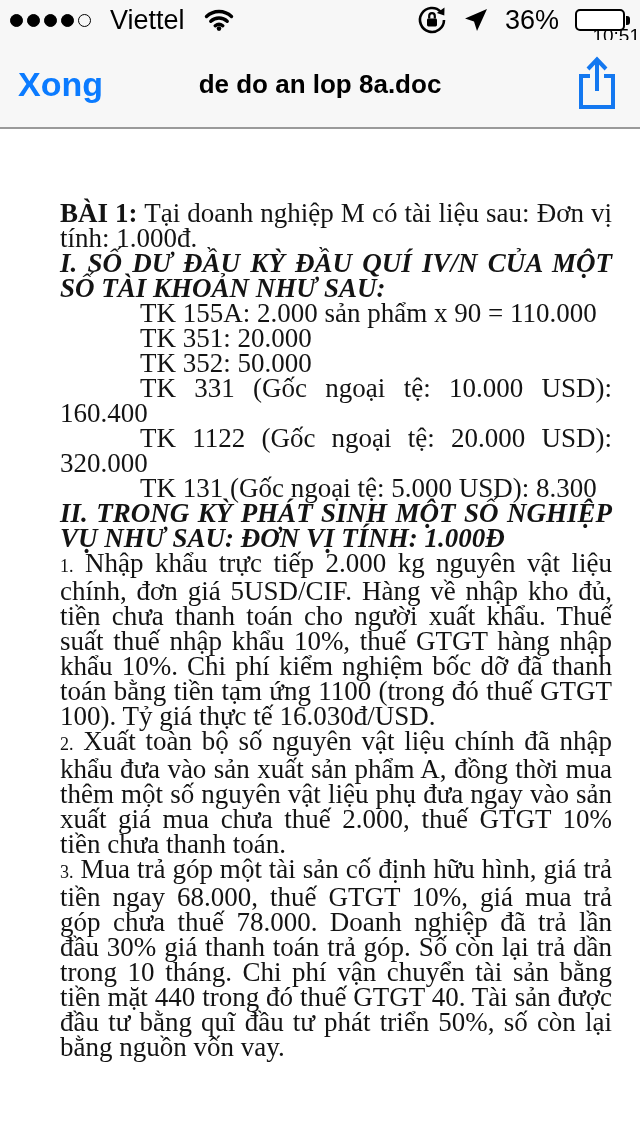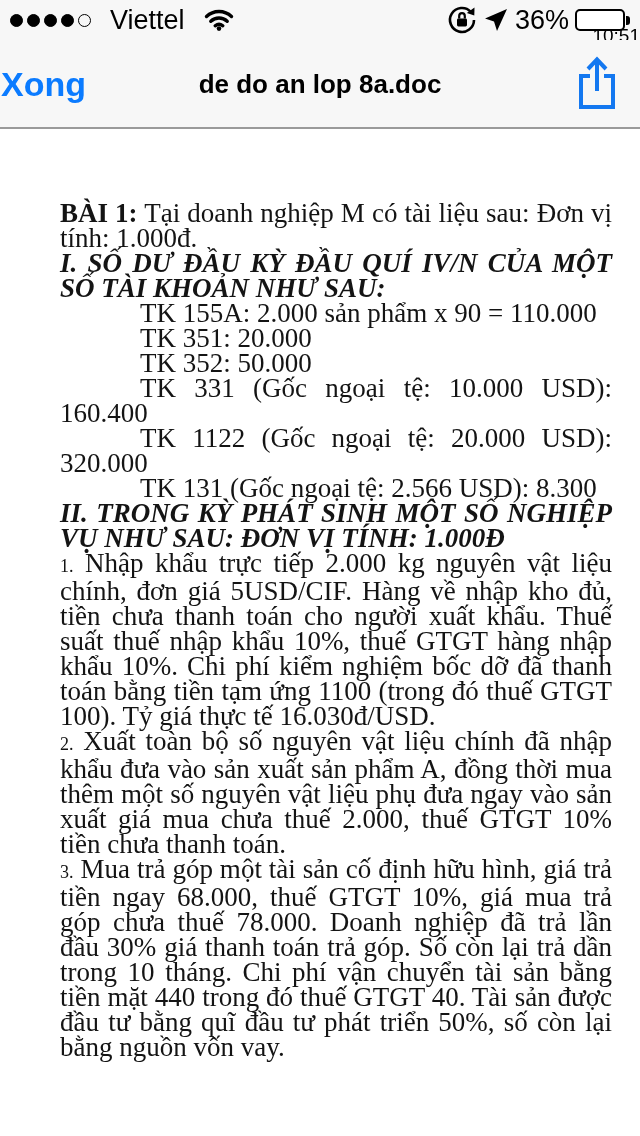--- a/index.html
+++ b/index.html
@@ -18,39 +18,39 @@
   .sb-left { display:flex; align-items:center; gap:13px; }
   .dots { display:flex; align-items:center; gap:4px; margin-right:6px; }
   .dot { width:13px; height:13px; border-radius:50%; border:1.5px solid #000; box-sizing:border-box; }
   .dot.filled { background:#000; }
   .carrier { font-size:27px; letter-spacing:0; }
   .wifi { margin-left:6px; display:flex; }
   .sb-time {
     position:absolute; left:0; right:0; text-align:right;
     font-size:19px; font-weight:500;margin-top:32px;
   }
-  .sb-right { margin-left:auto; display:flex; align-items:center; gap:6px; z-index:1; }
+  .sb-right { margin-left:auto; display:flex; align-items:center; gap:16px; z-index:1; }
   .batt-pct { font-size:27px; }
   .battery { display:flex; align-items:center; }
   .batt-body {
     width:50px; height:22px; border:2px solid #000; border-radius:5px;
     padding:1px; box-sizing:border-box; background:#fff;
   }
   .batt-fill { height:100%; width:36%; border-radius:2px; }
   .batt-nub {
     width:4px; height:9px; background:#000; margin-left:1px;
     border-radius:0 3px 3px 0;
   }
   
   .nav-bar {
     height:87px; background:#f7f7f7; position:relative;
     border-bottom:2px solid #9a9a9a; box-sizing:content-box;
   }
   .nav-done {
-    position:absolute; left:1px; top:50%; transform:translateY(-50%);
+    position:absolute; left:18px; top:50%; transform:translateY(-50%);
     font-size:34px; font-weight:600; background:none; border:none; padding:0;
     cursor:pointer; font-family:inherit;
   }
   .nav-title {
     position:absolute; left:0; right:0; top:50%; transform:translateY(-50%);
     text-align:center; font-size:26px; font-weight:600; color:#000;
   }
   .nav-share {
     position:absolute; right:20px; top:50%; transform:translateY(-50%);
     background:none; border:none; padding:0; cursor:pointer; display:flex;
@@ -129,18 +129,18 @@
 </div>
 
 <div class="document">
     <p class="lead"><b>BÀI 1:</b> Tại doanh nghiệp M có tài liệu sau: Đơn vị tính: 1.000đ.</p>
     <p class="heading">I. SỐ DƯ ĐẦU KỲ ĐẦU QUÍ IV/N CỦA MỘT SỐ TÀI KHOẢN NHƯ SAU:</p>
     <p class="tk">TK 155A: 2.000 sản phẩm x 90 = 110.000</p>
     <p class="tk">TK 351: 20.000</p>
     <p class="tk">TK 352: 50.000</p>
     <p class="tk">TK 331 (Gốc ngoại tệ: 10.000 USD): 160.400</p>
     <p class="tk">TK 1122 (Gốc ngoại tệ: 20.000 USD): 320.000</p>
-    <p class="tk">TK 131 (Gốc ngoại tệ: 2.566 USD): 8.300</p>
+    <p class="tk">TK 131 (Gốc ngoại tệ: 5.000 USD): 8.300</p>
     <p class="heading">II. TRONG KỲ PHÁT SINH MỘT SỐ NGHIỆP VỤ NHƯ SAU: ĐƠN VỊ TÍNH: 1.000Đ</p>
     <p class="numbered"><span class="num">1.</span> Nhập khẩu trực tiếp 2.000 kg nguyên vật liệu chính, đơn giá 5USD/CIF. Hàng về nhập kho đủ, tiền chưa thanh toán cho người xuất khẩu. Thuế suất thuế nhập khẩu 10%, thuế GTGT hàng nhập khẩu 10%. Chi phí kiểm nghiệm bốc dỡ đã thanh toán bằng tiền tạm ứng 1100 (trong đó thuế GTGT 100). Tỷ giá thực tế 16.030đ/USD.</p>
     <p class="numbered"><span class="num">2.</span> Xuất toàn bộ số nguyên vật liệu chính đã nhập khẩu đưa vào sản xuất sản phẩm A, đồng thời mua thêm một số nguyên vật liệu phụ đưa ngay vào sản xuất giá mua chưa thuế 2.000, thuế GTGT 10% tiền chưa thanh toán.</p>
     <p class="numbered"><span class="num">3.</span> Mua trả góp một tài sản cố định hữu hình, giá trả tiền ngay 68.000, thuế GTGT 10%, giá mua trả góp chưa thuế 78.000. Doanh nghiệp đã trả lần đầu 30% giá thanh toán trả góp. Số còn lại trả dần trong 10 tháng. Chi phí vận chuyển tài sản bằng tiền mặt 440 trong đó thuế GTGT 40. Tài sản được đầu tư bằng quĩ đầu tư phát triển 50%, số còn lại bằng nguồn vốn vay.</p>
   </div>
 
 </body></html>

